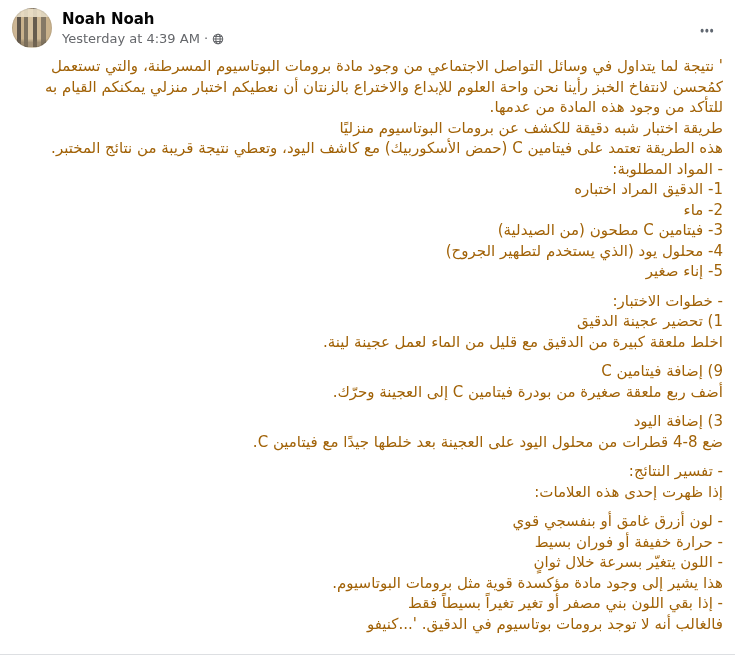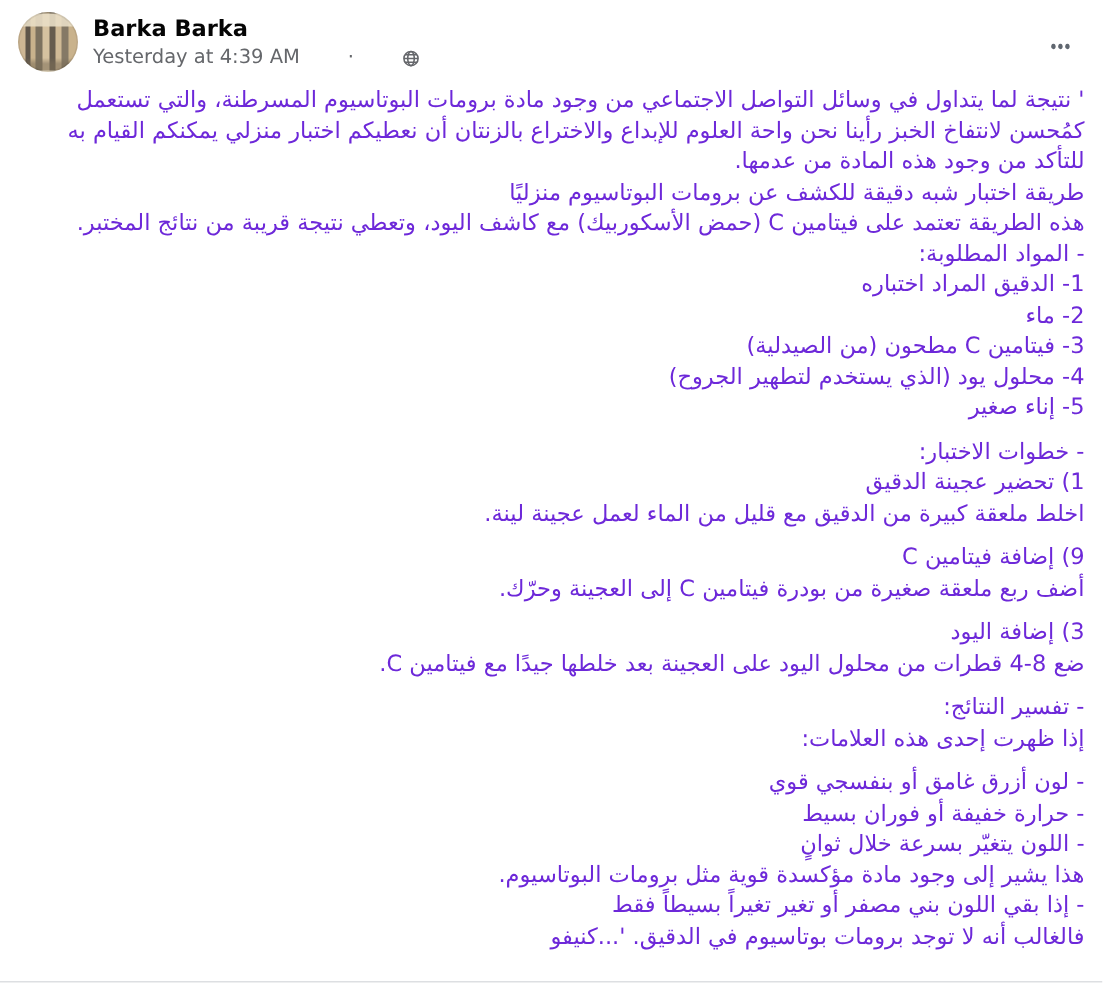--- a/index.html
+++ b/index.html
@@ -47,21 +47,20 @@
     line-height: 19px;
     cursor: pointer;
   }
   .meta-row {
     display: flex;
     align-items: center;
     margin-top: 1px;
     font-size: 13px;
     color: #65676b;
     line-height: 17px;
-    gap: 28px;
   }
   .timestamp { cursor: pointer; }
   .meta-sep { margin: 0 4px; }
   .globe-icon { display: inline-flex; margin-top: 1px; }
   .more-btn {
     position: absolute;
     top: 14px;
     right: 12px;
     width: 32px;
     height: 32px;
@@ -74,21 +73,21 @@
     cursor: pointer;
     display: flex;
     align-items: center;
     justify-content: center;
   }
   
   .post-body {
     direction: rtl;
     text-align: right;
     padding: 4px 12px 0 12px;
-    color: #6d28d9;
+    color: #a16207;
     font-size: 15px;
     line-height: 20.5px;
   }
   .para {
     white-space: pre-line;
     margin: 0 0 9px 0;
   }
   .para:last-child { margin-bottom: 1px; }
   
   .bottom-divider {
@@ -102,21 +101,21 @@
 </style>
 </head>
 <body>
 
 <div class="post-card">
 
   <div class="header">
     <div class="avatar"></div>
 
     <div class="header-text">
-      <div class="author-name">Barka Barka</div>
+      <div class="author-name">Noah Noah</div>
       <div class="meta-row">
         <span class="timestamp">Yesterday at 4:39 AM</span>
         <span class="meta-sep">·</span>
         <span class="globe-icon">
           <svg width="12" height="12" viewBox="0 0 16 16">
             <g fill="none" stroke="#65676b" stroke-width="1.4">
               <circle cx="8" cy="8" r="6.3"></circle>
               <ellipse cx="8" cy="8" rx="2.9" ry="6.3"></ellipse>
               <path d="M1.7 8h12.6 M2.6 4.6h10.8 M2.6 11.4h10.8"></path>
             </g>

